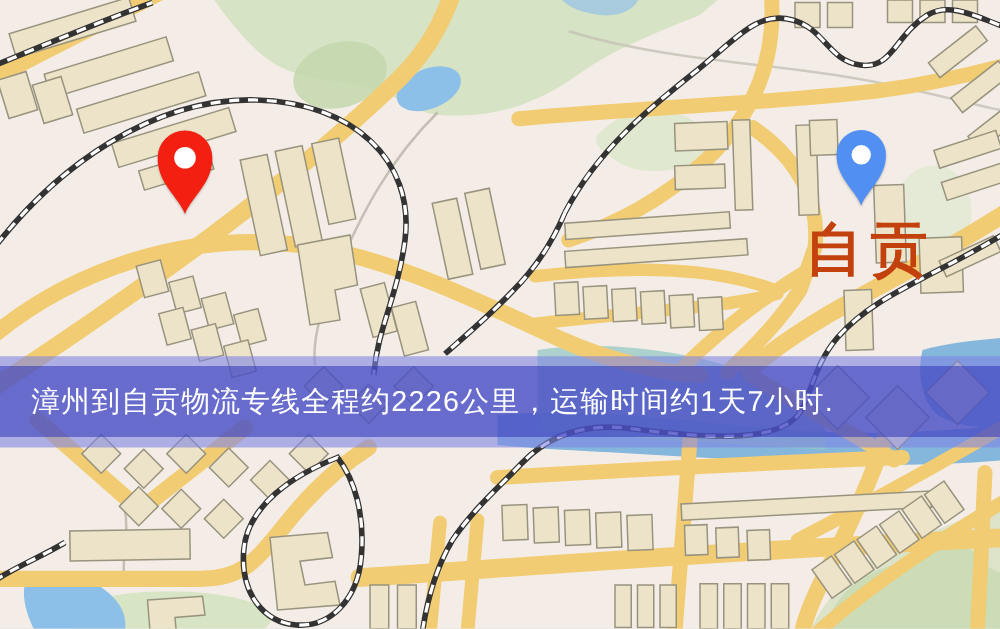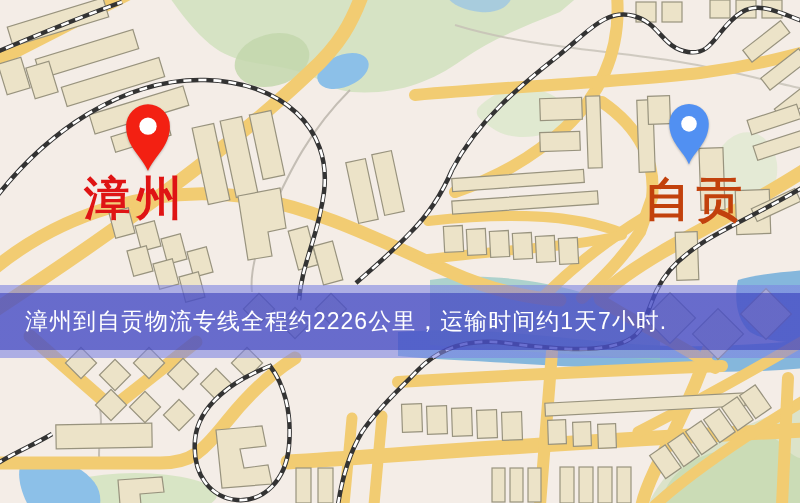--- a/index.html
+++ b/index.html
@@ -205,21 +205,20 @@
       </g>
     </g>
   </svg>
 
   <div class="marker" style="left:119px;top:102px;">
     <svg class="pin" width="58" height="72" viewBox="0 0 100 125">
       <path d="M50,120 C40,95 12,78 12,42 A38,38 0 1 1 88,42 C88,78 60,95 50,120 Z" fill="#f32012"></path>
       <circle cx="50" cy="42" r="15" fill="#ffffff"></circle>
     </svg>
   </div>
-  <div class="city-label origin-label">漳州</div>
 
   <div class="marker" style="left:663px;top:102px;">
     <svg class="pin" width="52" height="65" viewBox="0 0 100 125">
       <path d="M50,120 C40,95 12,78 12,42 A38,38 0 1 1 88,42 C88,78 60,95 50,120 Z" fill="#5190f2"></path>
       <circle cx="50" cy="42" r="15" fill="#ffffff"></circle>
     </svg>
   </div>
   <div class="city-label destination-label">自贡</div>
 
   <div class="banner">

